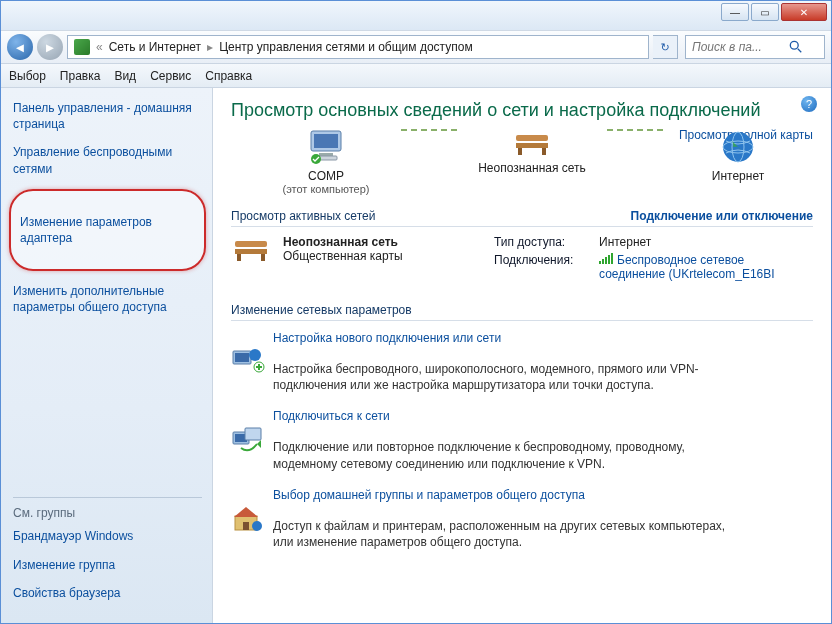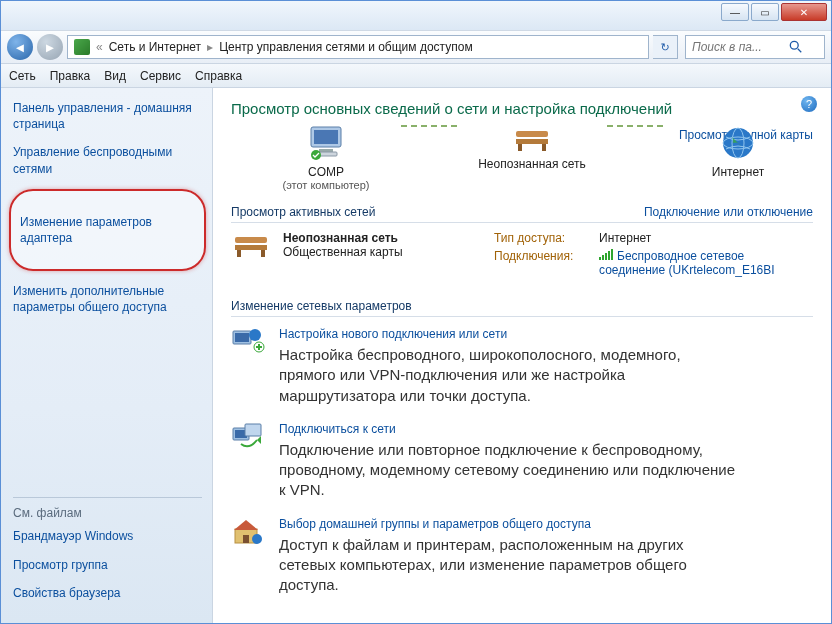--- a/index.html
+++ b/index.html
@@ -21,44 +21,44 @@
 .menubar { height:24px; background:linear-gradient(to bottom,#f4f8fc,#e4ecf4); border-bottom:1px solid #cad5e2; display:flex; align-items:center; padding:0 8px; gap:14px; font-size:12px; color:#222; }
 .body { flex:1; display:flex; overflow:hidden; }
 .sidebar { width:212px; background:linear-gradient(to bottom,#edf3fa 0%,#e4edf7 60%,#dbe7f3 100%); border-right:1px solid #cad5e2; padding:12px 10px 10px 12px; display:flex; flex-direction:column; font-size:12px; }
 .side-link { color:#0b4f9e; margin-bottom:12px; line-height:1.35; cursor:pointer; }
 .side-link.selected { border:2px solid #cc2a2a; border-radius:24px; padding:23px 9px; background:rgba(255,255,255,0.4); box-shadow:0 0 4px rgba(204,42,42,.4); margin-left:-4px; margin-right:-4px; }
 .side-spacer { flex:1; }
 .side-sep { border-top:1px solid #b9c8d9; margin:6px 0 8px 0; }
 .side-head { color:#5a6b7d; font-size:12px; margin-bottom:8px; }
 .content { flex:1; background:#fff; padding:12px 18px 10px 18px; overflow:auto; font-size:12px; color:#222; position:relative; }
 .help-ico { position:absolute; top:8px; right:14px; width:16px; height:16px; border-radius:50%; background:radial-gradient(circle at 35% 30%,#6fb6f0,#1e6bbf); color:#fff; font-size:11px; display:flex; align-items:center; justify-content:center; }
-h1 { color:#0a6a4a; font-size:15px; font-weight:normal; margin-bottom:0; }
+h1 { color:#0a6a4a; font-size:18px; font-weight:normal; margin-bottom:0; }
 .map-row { display:flex; gap:10px; margin:8px 0 6px 30px; position:relative; }
 .node { display:flex; flex-direction:column; align-items:center; width:130px; font-size:12px; }
 .node .lbl { margin-top:4px; text-align:center; }
 .node .sub { color:#555; font-size:11px; }
 .wire { width:56px; height:2px; background:repeating-linear-gradient(to right,#89b06a 0 6px,transparent 6px 10px); }
 .full-map { position:absolute; right:18px; top:40px; color:#0b4f9e; font-size:12px; cursor:pointer; }
 .sec-head { color:#153a66; font-size:12px; margin:14px 0 6px 0; border-bottom:1px solid #d6dee8; padding-bottom:3px; display:flex; justify-content:space-between; align-items:flex-start; }
-.sec-head a { color:#0b4f9e; font-weight:normal; }
+.sec-head a { color:#0b4f9e; font-weight:bold; }
 .active-net { display:flex; gap:18px; margin-top:8px; }
 .an-left { display:flex; gap:12px; align-items:flex-start; width:245px; }
 .bench2 { width:40px; height:28px; }
 .an-right { flex:1; display:grid; grid-template-columns:105px 1fr; row-gap:4px; font-size:12px; }
-.an-right .klabel { color:#a16207; }
+.an-right .klabel { color:#0f172a; }
 .an-right .val { color:#222; }
 .an-right .link { color:#0b4f9e; cursor:pointer; }
 .sig { display:inline-block; width:14px; height:10px; margin-right:4px; position:relative; }
 .sig span { position:absolute; bottom:0; width:2px; background:#2fa52f; }
 .sig span:nth-child(1){left:0;height:3px}.sig span:nth-child(2){left:3px;height:5px}.sig span:nth-child(3){left:6px;height:7px}.sig span:nth-child(4){left:9px;height:9px}.sig span:nth-child(5){left:12px;height:11px}
 .tasks { margin-top:10px; }
-.task { display:flex; gap:14px; margin-bottom:16px; align-items:flex-start; }
+.task { display:flex; gap:8px; margin-bottom:16px; align-items:center; }
 .task-ico { width:34px; height:30px; flex-shrink:0; }
 .task-title { color:#0b4f9e; font-size:12px; cursor:pointer; }
-.task-desc { color:#333; font-size:15px; margin-top:4px; line-height:1.35; max-width:460px; }
+.task-desc { color:#333; font-size:12px; margin-top:16px; line-height:1.35; max-width:460px; }
 .pc-svg{width:42px;height:36px}
 .globe-svg{width:36px;height:36px}
 </style>
 </head>
 <body>
 
 <div class="window">
 
   <div class="titlebar">
     <div class="tb-btn">—</div>
@@ -80,39 +80,39 @@
     <div class="search">
       <input placeholder="Поиск в па..." style="">
       <svg class="mag" viewBox="0 0 16 16">
           <circle cx="6" cy="6" r="4.5" fill="none" stroke="#1e5aa8" stroke-width="1.5"></circle>
           <line x1="10" y1="10" x2="14" y2="14" stroke="#1e5aa8" stroke-width="1.5"></line>
         </svg>
     </div>
   </div>
 
   <div class="menubar">
-    <span>Сеть</span>
+    <span>Выбор</span>
     <span>Правка</span>
     <span>Вид</span>
     <span>Сервис</span>
     <span>Справка</span>
   </div>
 
   <div class="body">
 
     <div class="sidebar">
       <div class="side-link">Панель управления - домашняя страница</div>
       <div class="side-link">Управление беспроводными сетями</div>
       <div class="side-link selected">Изменение параметров адаптера</div>
       <div class="side-link">Изменить дополнительные параметры общего доступа</div>
       <div class="side-spacer"></div>
       <div class="side-sep"></div>
-      <div class="side-head">См. файлам</div>
+      <div class="side-head">См. группы</div>
       <div class="side-link">Брандмауэр Windows</div>
-      <div class="side-link">Просмотр группа</div>
+      <div class="side-link">Изменение группа</div>
       <div class="side-link">Свойства браузера</div>
     </div>
 
     <div class="content">
       <div class="help-ico">?</div>
       <h1>Просмотр основных сведений о сети и настройка подключений</h1>
       <div class="full-map">Просмотр полной карты</div>
 
       <div class="map-row">
         <div class="node">

